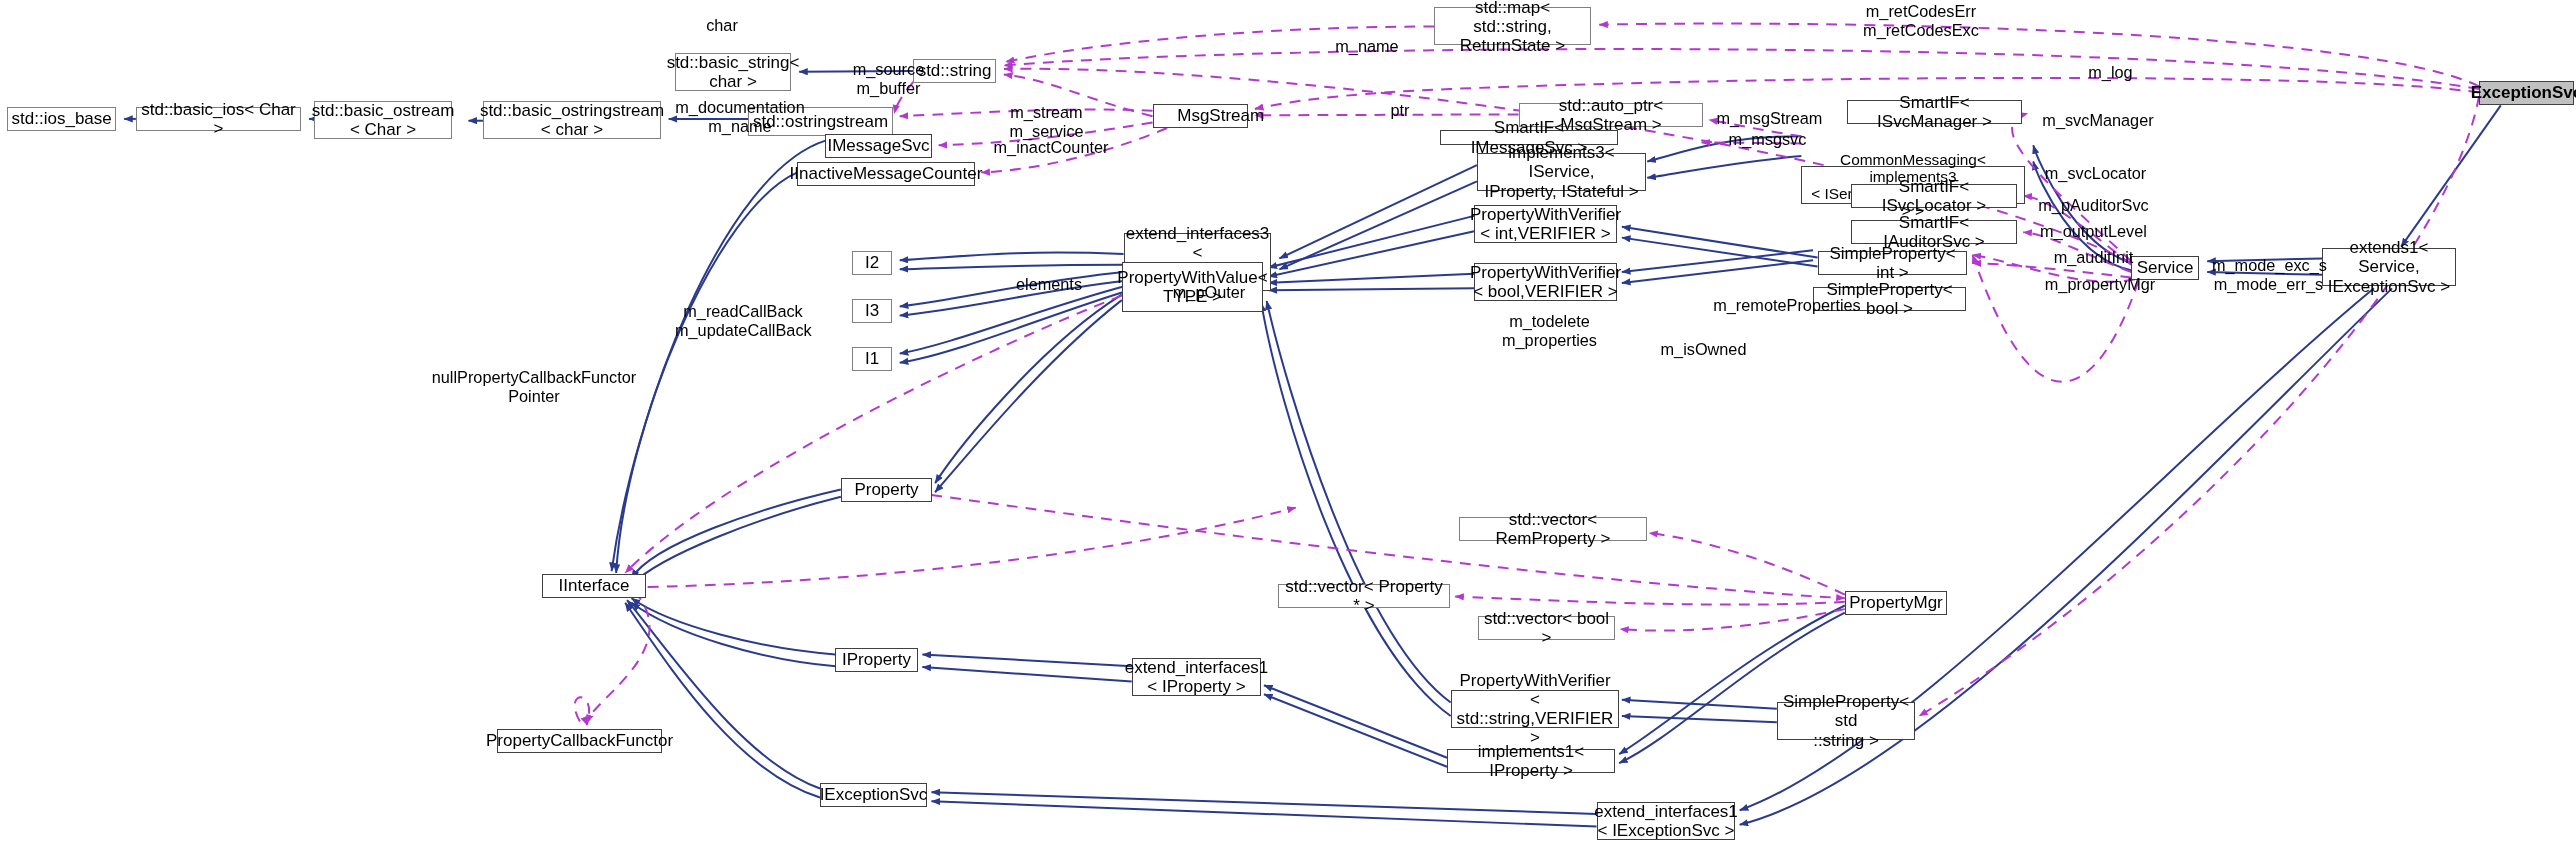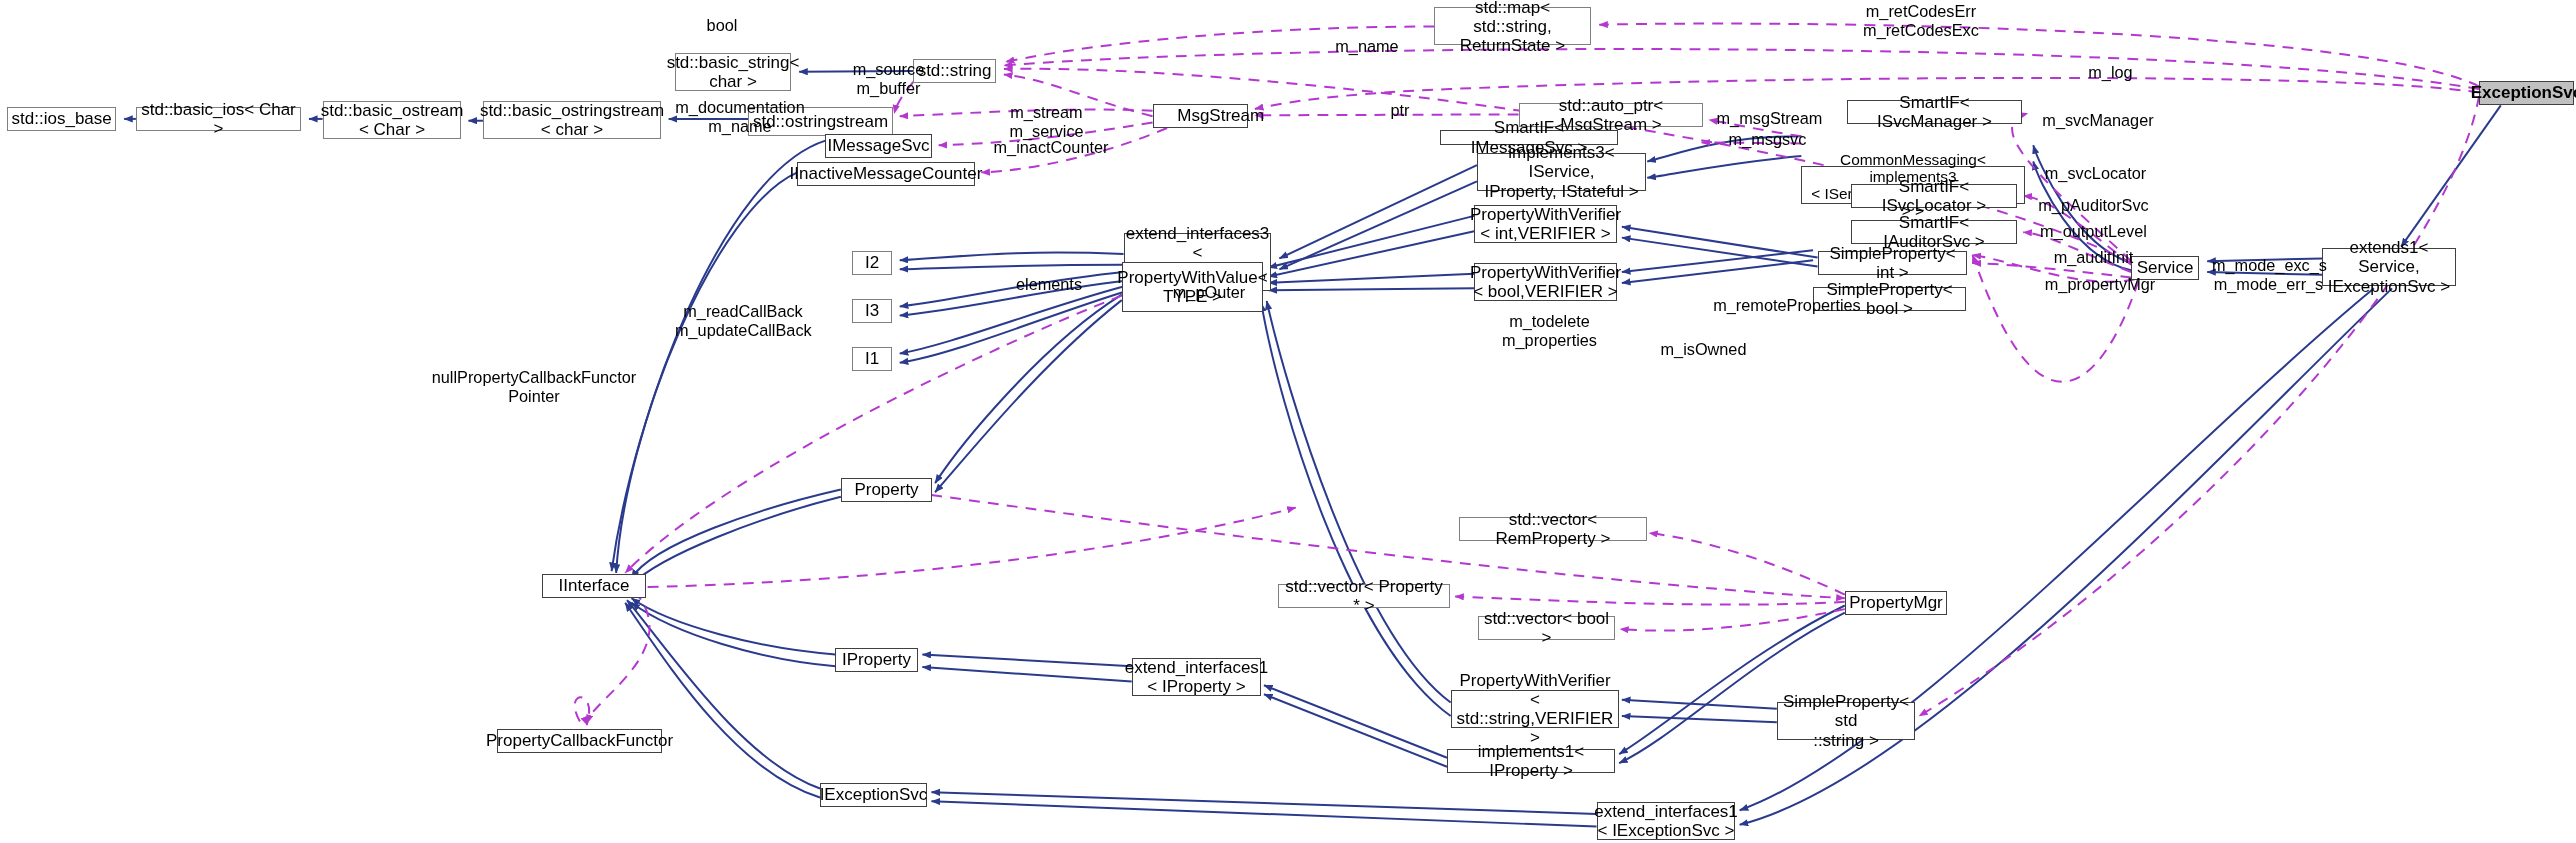--- a/index.html
+++ b/index.html
@@ -172,21 +172,21 @@
       <path d="M694,648 C900,645 1200,620 1430,560"></path>
       <path d="M700,652 C760,720 640,780 648,800"></path>
       <path d="M640,796 C620,760 660,760 648,798"></path>
 
       <path d="M2736,106 C2700,300 2400,620 2118,790"></path>
     </g>
   </svg>
 
   <div class="node light" style="left:7.2px;top:107px;width:109px;height:23.6px;">std::ios_base</div>
   <div class="node light" style="left:136px;top:107px;width:165px;height:23.6px;">std::basic_ios&lt; Char &gt;</div>
-  <div class="node light" style="left:323px;top:101px;width:138px;height:38px;">std::basic_ostream
+  <div class="node light" style="left:314px;top:101px;width:138px;height:38px;">std::basic_ostream
 &lt; Char &gt;</div>
   <div class="node light" style="left:483px;top:101px;width:178px;height:38px;">std::basic_ostringstream
 &lt; char &gt;</div>
   <div class="node light" style="left:748px;top:107px;width:145px;height:29px;">std::ostringstream</div>
   <div class="node light" style="left:675px;top:53px;width:116px;height:38px;">std::basic_string&lt;
 char &gt;</div>
   <div class="node light" style="left:913px;top:59px;width:83px;height:23.6px;">std::string</div>
   <div class="node light" style="left:1434px;top:7.2px;width:157px;height:38px;">std::map&lt; std::string,
 ReturnState &gt;</div>
   <div class="node dark" style="left:1153px;top:104px;width:95px;height:23.6px;padding-left:44px;">MsgStream</div>
@@ -233,21 +233,21 @@
   <div class="node dark" style="left:1451px;top:690px;width:168px;height:38px;">PropertyWithVerifier
 &lt; std::string,VERIFIER &gt;</div>
   <div class="node dark" style="left:1447px;top:749px;width:168px;height:23.6px;">implements1&lt; IProperty &gt;</div>
   <div class="node dark" style="left:1777px;top:702px;width:138px;height:38px;">SimpleProperty&lt; std
 ::string &gt;</div>
   <div class="node dark" style="left:1597px;top:802px;width:138px;height:38px;">extend_interfaces1
 &lt; IExceptionSvc &gt;</div>
 
   <div class="elabel" style="left:1844px;top:1.8px;width:154px;">m_retCodesErr
 m_retCodesExc</div>
-  <div class="elabel" style="left:695px;top:16.3px;width:54px;">bool</div>
+  <div class="elabel" style="left:695px;top:16.3px;width:54px;">char</div>
   <div class="elabel" style="left:1326px;top:37px;width:82px;">m_name</div>
   <div class="elabel" style="left:843px;top:60px;width:91px;">m_source
 m_buffer</div>
   <div class="elabel" style="left:2079px;top:63px;width:63px;">m_log</div>
   <div class="elabel" style="left:672px;top:98px;width:136px;">m_documentation
 m_name</div>
   <div class="elabel" style="left:999px;top:103px;width:95px;">m_stream
 m_service</div>
   <div class="elabel" style="left:1382px;top:101px;width:36px;">ptr</div>
   <div class="elabel" style="left:1714px;top:109px;width:111px;">m_msgStream</div>

